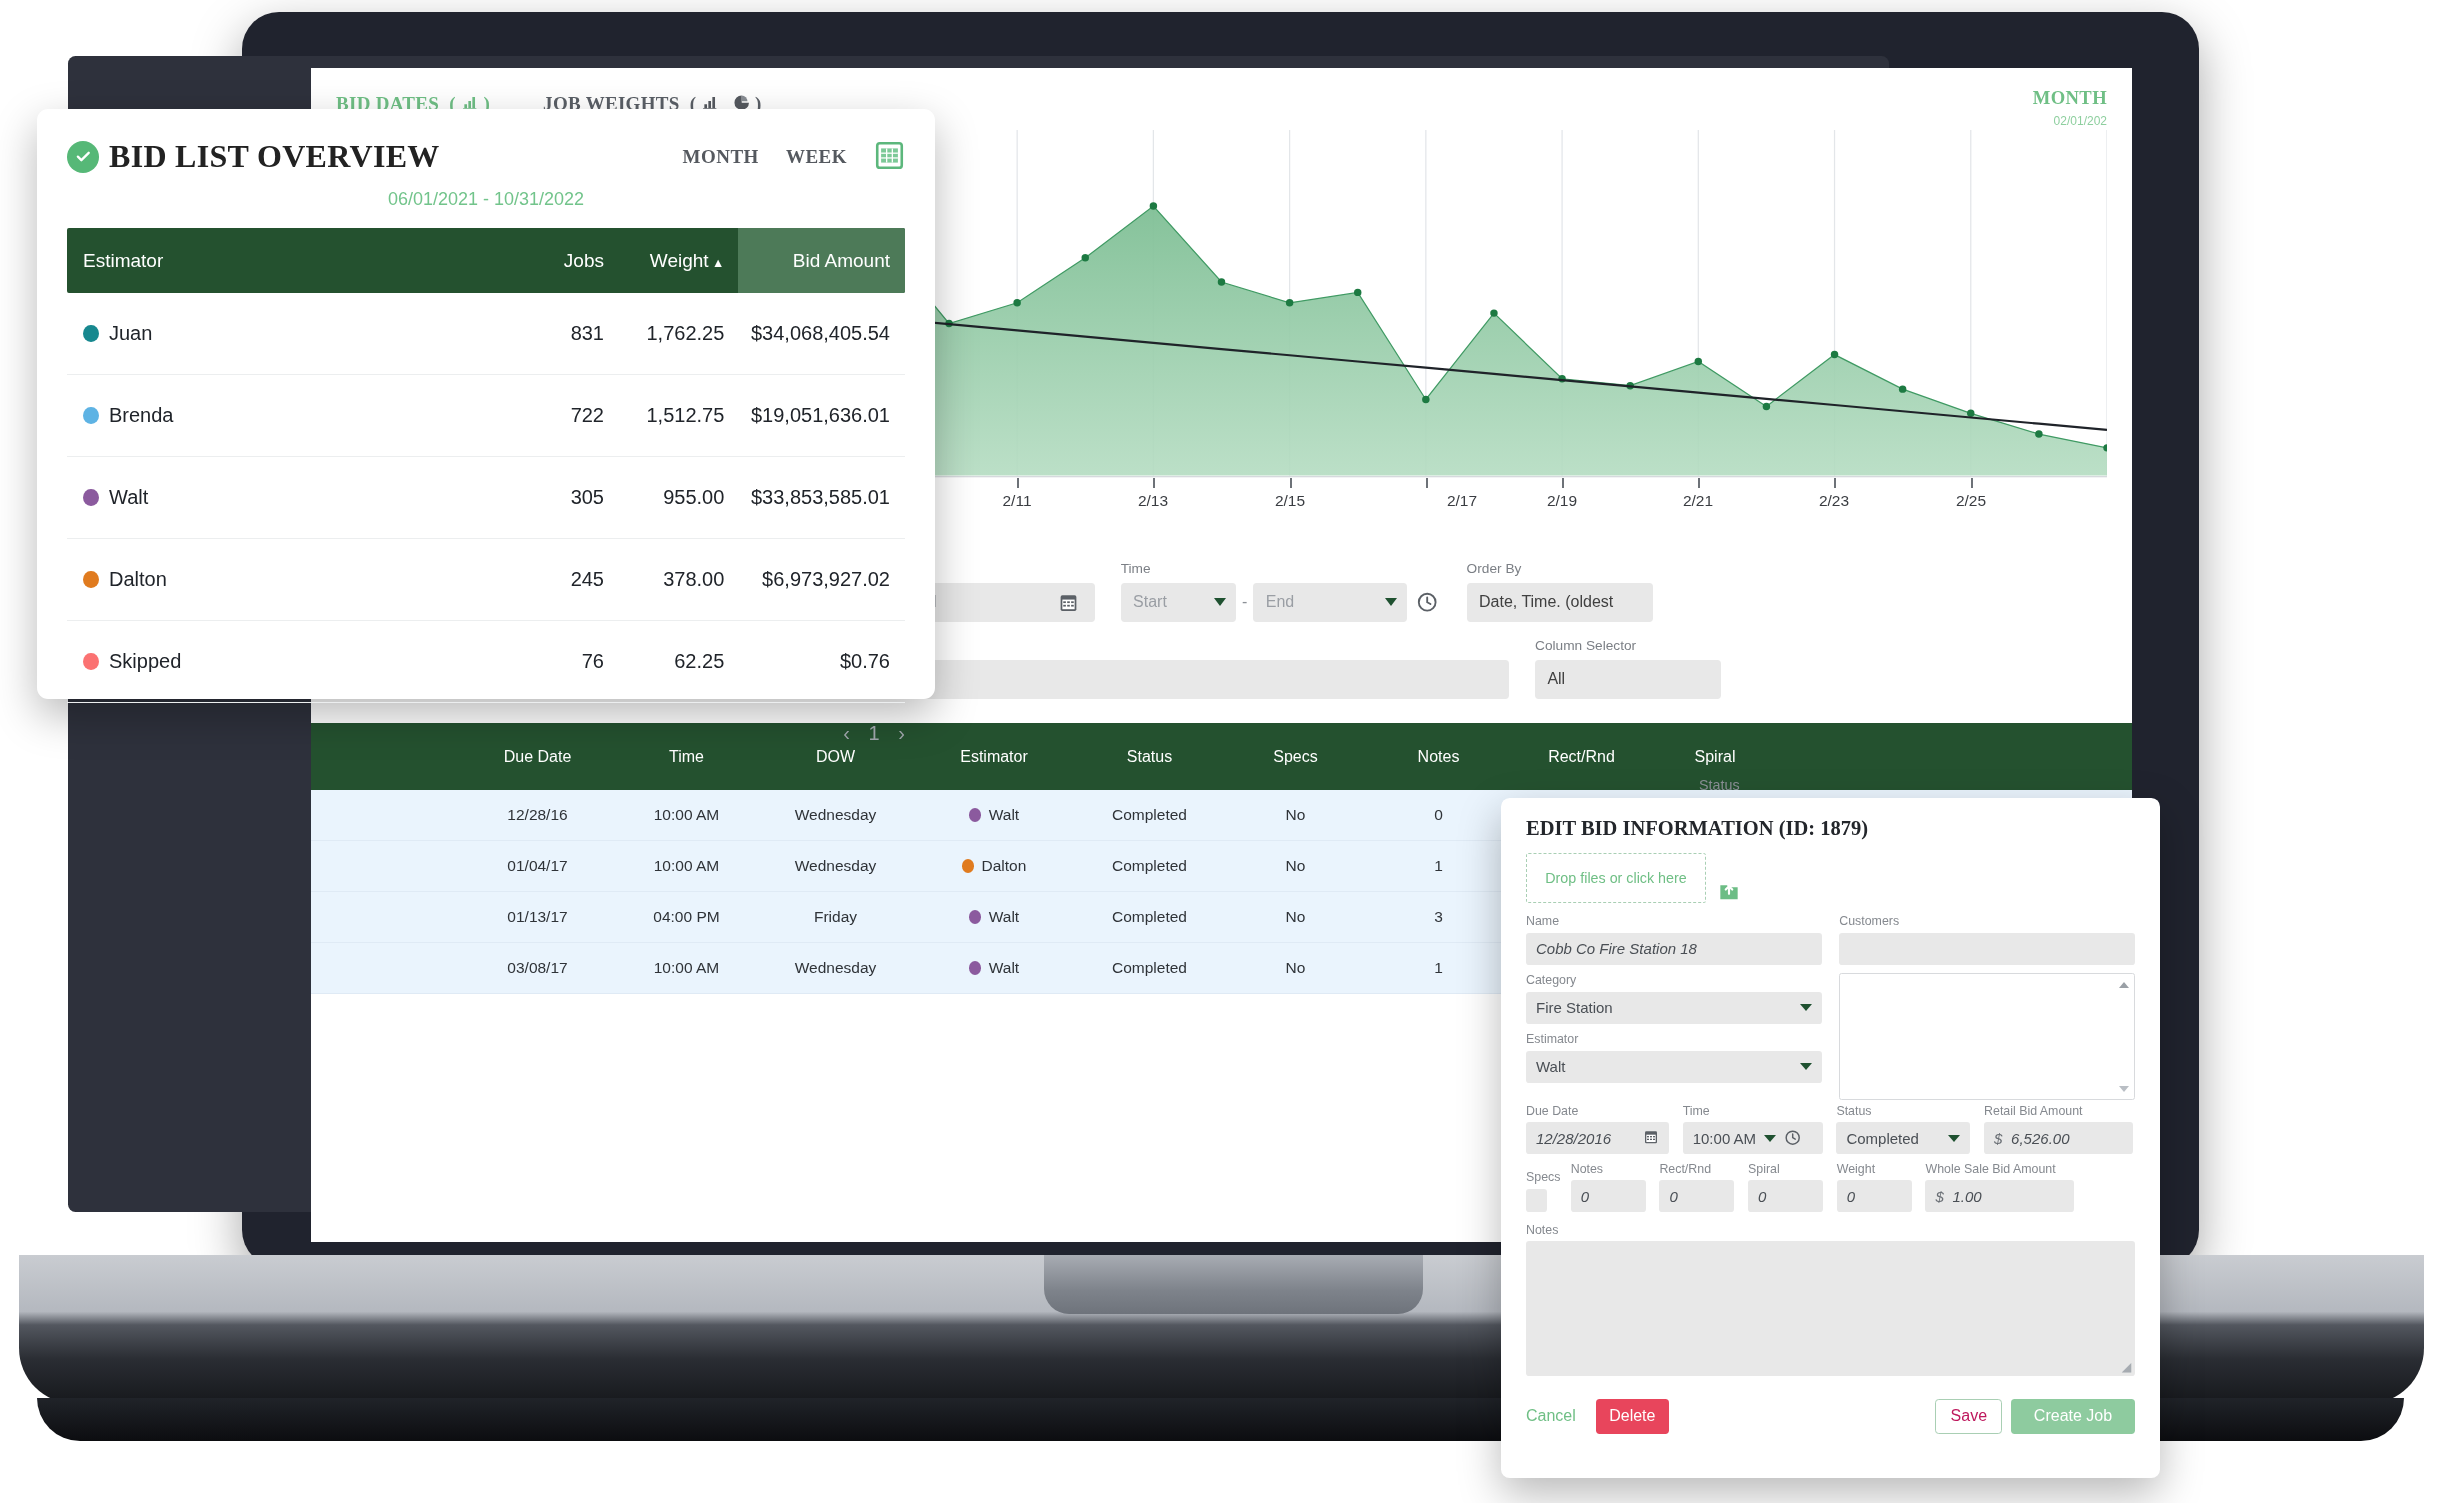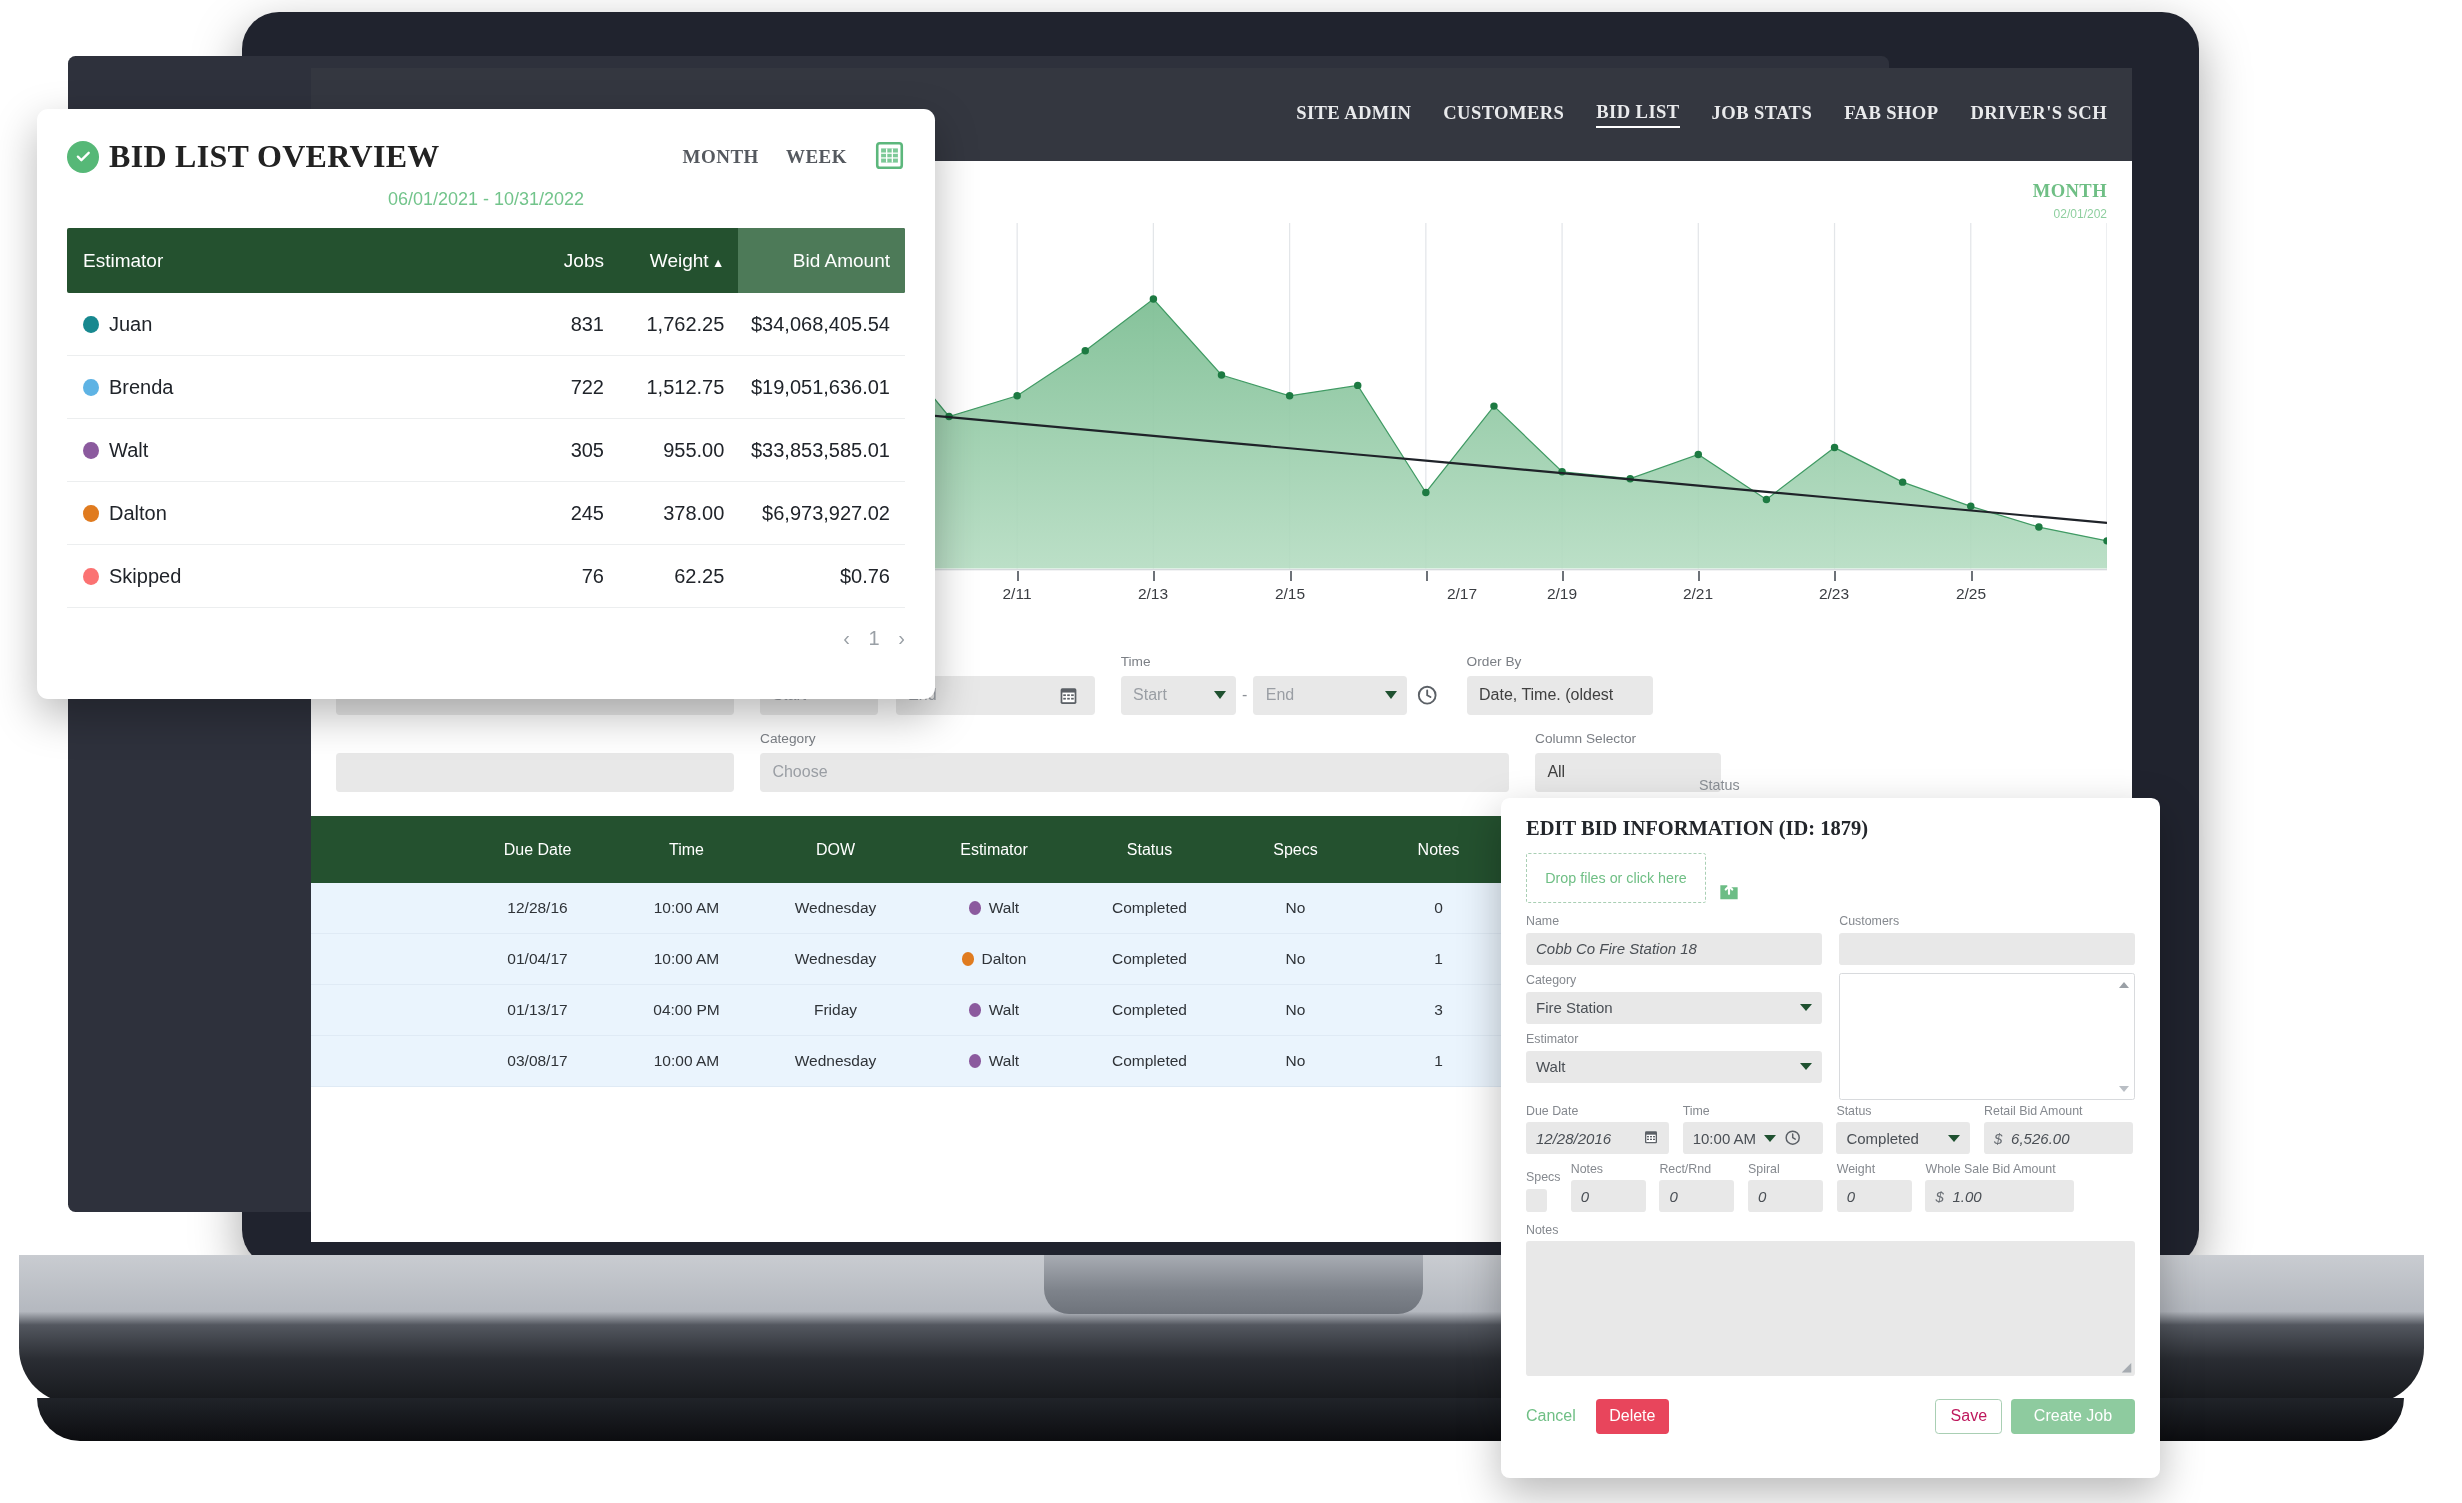--- a/index.html
+++ b/index.html
@@ -146,21 +146,21 @@
   #oc-range { text-align:center; font-size:18px; color:#72c48b; margin-top: 13.7px; }
 
   #oc-table { margin-top: 18.6px; }
   #oc-thead { display:flex; height: 65px; background:#24512f; border-radius:1.9px; align-items:center; }
   #oc-thead .th { color:#fff; font-size:19px; }
   .c-est { flex: 1 1 auto; padding-left: 16px; }
   .c-jobs { width: 106px; text-align:right; }
   .c-wt { width: 134px; text-align:right; padding-right: 13.7px; }
   .c-amt { width: 167px; text-align:right; padding-right: 15px; }
   #oc-thead .c-amt { background:#4d7a58; height:65px; display:flex; align-items:center; justify-content:flex-end; border-radius:0 1.9px 1.9px 0; }
-  .oc-row { display:flex; align-items:center; height: 63px; border-bottom:1.2px solid #eceeef; }
+  .oc-row { display:flex; align-items:center; height: 82px; border-bottom:1.2px solid #eceeef; }
   .oc-row .cell { font-size: 20px; color:#20242a; }
   .oc-row .c-est { display:flex; align-items:center; gap:10px; }
   .oc-dot { width:16px; height:17.4px; border-radius:50%; }
   #oc-total { display:flex; align-items:center; height: 60px; border-top:1.9px solid #24512f; border-bottom:1.9px solid #24512f; }
   #oc-total .cell { font-size: 19px; color:#20242a; }
   #oc-pager { display:flex; justify-content:flex-end; align-items:center; gap:18.6px; margin-top: 18.6px; }
   #oc-pager span { font-size:20px; color:#9aa0a6; }
 
   
   #edit-panel {
@@ -224,28 +224,20 @@
 <div id="stage">
 
   <div id="laptop-frame"></div>
   <div id="laptop-bezel"></div>
   <div id="laptop-base"></div>
   <div id="laptop-notch"></div>
   <div id="laptop-foot"></div>
 
   <div id="app-screen">
 
-    <div id="topnav">
-      <div class="nav-item">SITE ADMIN</div>
-      <div class="nav-item">CUSTOMERS</div>
-      <div class="nav-item active">BID LIST</div>
-      <div class="nav-item">JOB STATS</div>
-      <div class="nav-item">FAB SHOP</div>
-      <div class="nav-item">DRIVER'S SCH</div>
-    </div>
 
     <div id="chart-panel">
       <div id="chart-tabs">
         <div class="chart-tab active">
           <span>BID DATES</span>
           <span>&nbsp;(</span>
           <span class="tab-ico">
             <svg width="17.4" height="16" viewBox="0 0 24 24">
                 <path d="M2 20h20v2H2z" fill="#6fbf85"></path>
                 <path d="M4 14h4v6H4zm6-5h4v11h-4zm6-6h4v17h-4z" fill="#6fbf85"></path>

